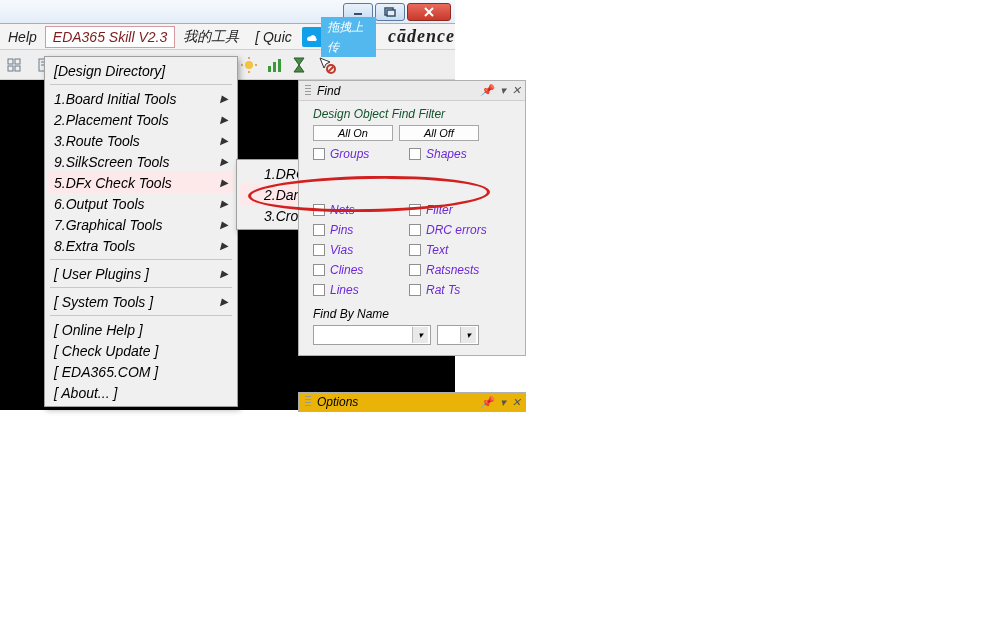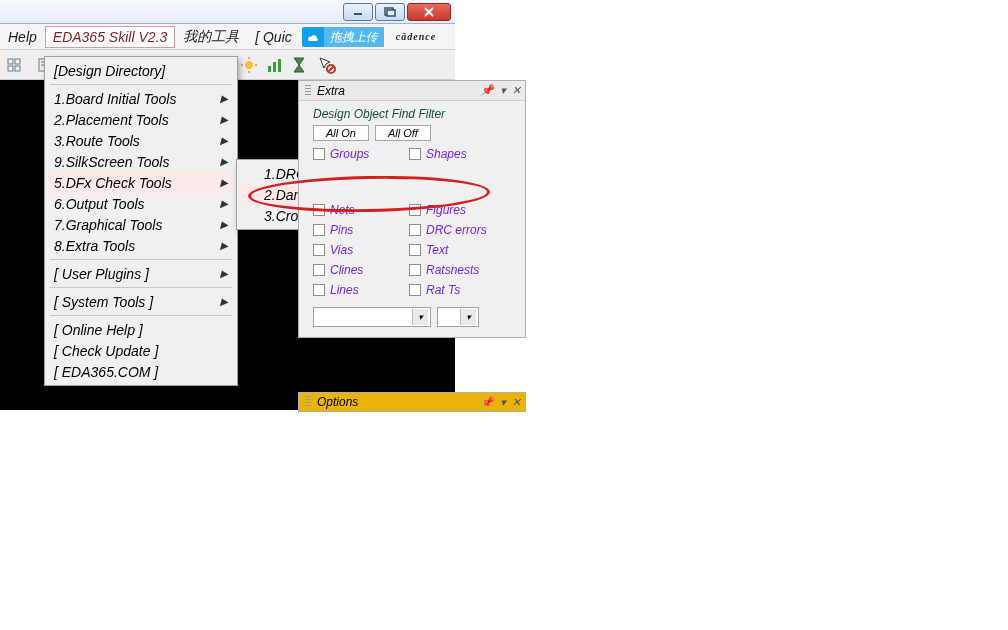--- a/index.html
+++ b/index.html
@@ -13,21 +13,21 @@
   .win-max { }
   .win-btn svg { display:block; }
 
   
   .menubar { height: 26px; background: #f4f4f4; border-bottom:1px solid #d0d0d0; display:flex; align-items:center; font-size:14px; color:#222; }
   .menubar .mitem { padding: 3px 8px; white-space:nowrap; }
   .menubar .mitem.active { background:#fff; border:1px solid #d49aa0; color:#7a1e1e; padding:2px 7px;}
   .cloud-btn { background:#109fe8; color:#fff; display:flex; align-items:center; border-radius:2px; margin-left:2px; height:20px; font-size:12px;}
   .cloud-btn .ico { width:22px; display:flex; align-items:center; justify-content:center;}
   .cloud-btn .txt { background:#53b8ee; padding:0 6px; line-height:20px;}
-  .brand { margin-left:12px; font-family: Georgia, serif; font-weight:bold; letter-spacing:1px; font-size:10px;}
+  .brand { margin-left:12px; font-family: Georgia, serif; font-weight:bold; letter-spacing:1px; font-size:18px;}
 
   
   .toolbar { height: 30px; background:#efefef; border-bottom:1px solid #cfcfcf; display:flex; align-items:center; padding-left:6px; gap:8px;}
   .tool-ico { width:20px; height:20px; display:flex; align-items:center; justify-content:center; color:#555;}
 
   
   .workspace { position:relative; background:#000; height: 330px; }
 
   
   .menu1 { position:absolute; left:44px; top:56px; width:194px; background:#f0f0f0; border:1px solid #a0a0a0; box-shadow:2px 3px 6px rgba(0,0,0,.3); padding:3px; font-size:14px;}
@@ -42,21 +42,21 @@
   .menu2 .row.hl { background:#fde8ea; }
 
   
   .panel { position:absolute; left:298px; top:80px; width:228px; background:#f0f0f0; border:1px solid #b0b0b0; font-size:12px;}
   .panel .phdr { background:#eaeaea; border-bottom:1px solid #cfcfcf; height:20px; display:flex; align-items:center; padding:0 6px; position:relative;}
   .panel .phdr .dots { width:6px; height:12px; background:repeating-linear-gradient(#9a9a9a 0 1px, transparent 1px 3px); margin-right:6px;}
   .panel .phdr .rb { position:absolute; right:4px; display:flex; gap:6px; color:#555; font-size:11px;}
   .panel .pbody { padding:6px 10px 10px 14px;}
   .grp { color:#14532d; margin-bottom:4px;}
   .allrow { display:flex; gap:6px; margin-bottom:6px;}
-  .btn-sm { border:1px solid #a7a7a7; background:#fdfdfd; padding:1px 12px; font-size:11px;}
+  .btn-sm { border:1px solid #a7a7a7; background:#fdfdfd; padding:1px 24px; font-size:11px;}
   .chk-grid { display:grid; grid-template-columns: 92px 92px; row-gap:6px; column-gap:4px;}
   .chk { display:flex; align-items:center; gap:5px; color:#6d28d9; font-size:12px;}
   .chk .box { width:12px; height:12px; border:1px solid #8f8f8f; background:#fff;}
   .fbn { margin-top:10px;}
   .combo { border:1px solid #a0a0a0; background:#fff; height:20px; width:118px; display:inline-flex; align-items:center; justify-content:flex-end; padding-right:2px;}
   .combo .dd { width:16px; height:16px; background:#e9e9e9; border-left:1px solid #bbb; display:flex; align-items:center; justify-content:center; font-size:9px;}
   .combo.small { width:42px; margin-left:6px;}
 
   
   .opt-hdr { position:absolute; left:298px; top:392px; width:228px; height:20px; background:#eab308; border:1px solid #b0b0b0; display:flex; align-items:center; padding:0 6px; font-size:12px;}
@@ -214,38 +214,41 @@
     <div class="sep"></div>
     <div class="row">
         <span>[ Online Help ]</span>
       </div>
     <div class="row">
         <span>[ Check Update ]</span>
       </div>
     <div class="row">
         <span>[ EDA365.COM ]</span>
       </div>
+    <div class="row">
+        <span>[ About... ]</span>
+      </div>
   </div>
 
   <div class="menu2">
     <div class="row">
         <span>1.DRC Check</span>
       </div>
     <div class="row hl">
         <span>2.DangLing Cline&amp;Via Check</span>
       </div>
     <div class="row">
         <span>3.Cross Plane Check</span>
       </div>
   </div>
 
   <div class="panel">
     <div class="phdr">
       <span class="dots"></span>
-      <span>Extra</span>
+      <span>Find</span>
       <span class="rb">
         <span>📌</span>
         <span>▾</span>
         <span>✕</span>
       </span>
     </div>
     <div class="pbody">
       <div class="grp">Design Object Find Filter</div>
       <div class="allrow">
         <span class="btn-sm">All On</span>
@@ -271,21 +274,21 @@
           </div>
         <div class="chk" style="visibility:hidden">
             <span class="box"></span>
           </div>
         <div class="chk">
             <span class="box"></span>
             <span>Nets</span>
           </div>
         <div class="chk">
             <span class="box"></span>
-            <span>Figures</span>
+            <span>Filter</span>
           </div>
         <div class="chk">
             <span class="box"></span>
             <span>Pins</span>
           </div>
         <div class="chk">
             <span class="box"></span>
             <span>DRC errors</span>
           </div>
         <div class="chk">
@@ -307,20 +310,21 @@
         <div class="chk">
             <span class="box"></span>
             <span>Lines</span>
           </div>
         <div class="chk">
             <span class="box"></span>
             <span>Rat Ts</span>
           </div>
       </div>
       <div class="fbn">
+        <div>Find By Name</div>
         <div style="margin-top:4px; display:flex;">
           <span class="combo">
               <span class="dd">▾</span>
             </span>
           <span class="combo small">
               <span class="dd">▾</span>
             </span>
         </div>
       </div>
     </div>

